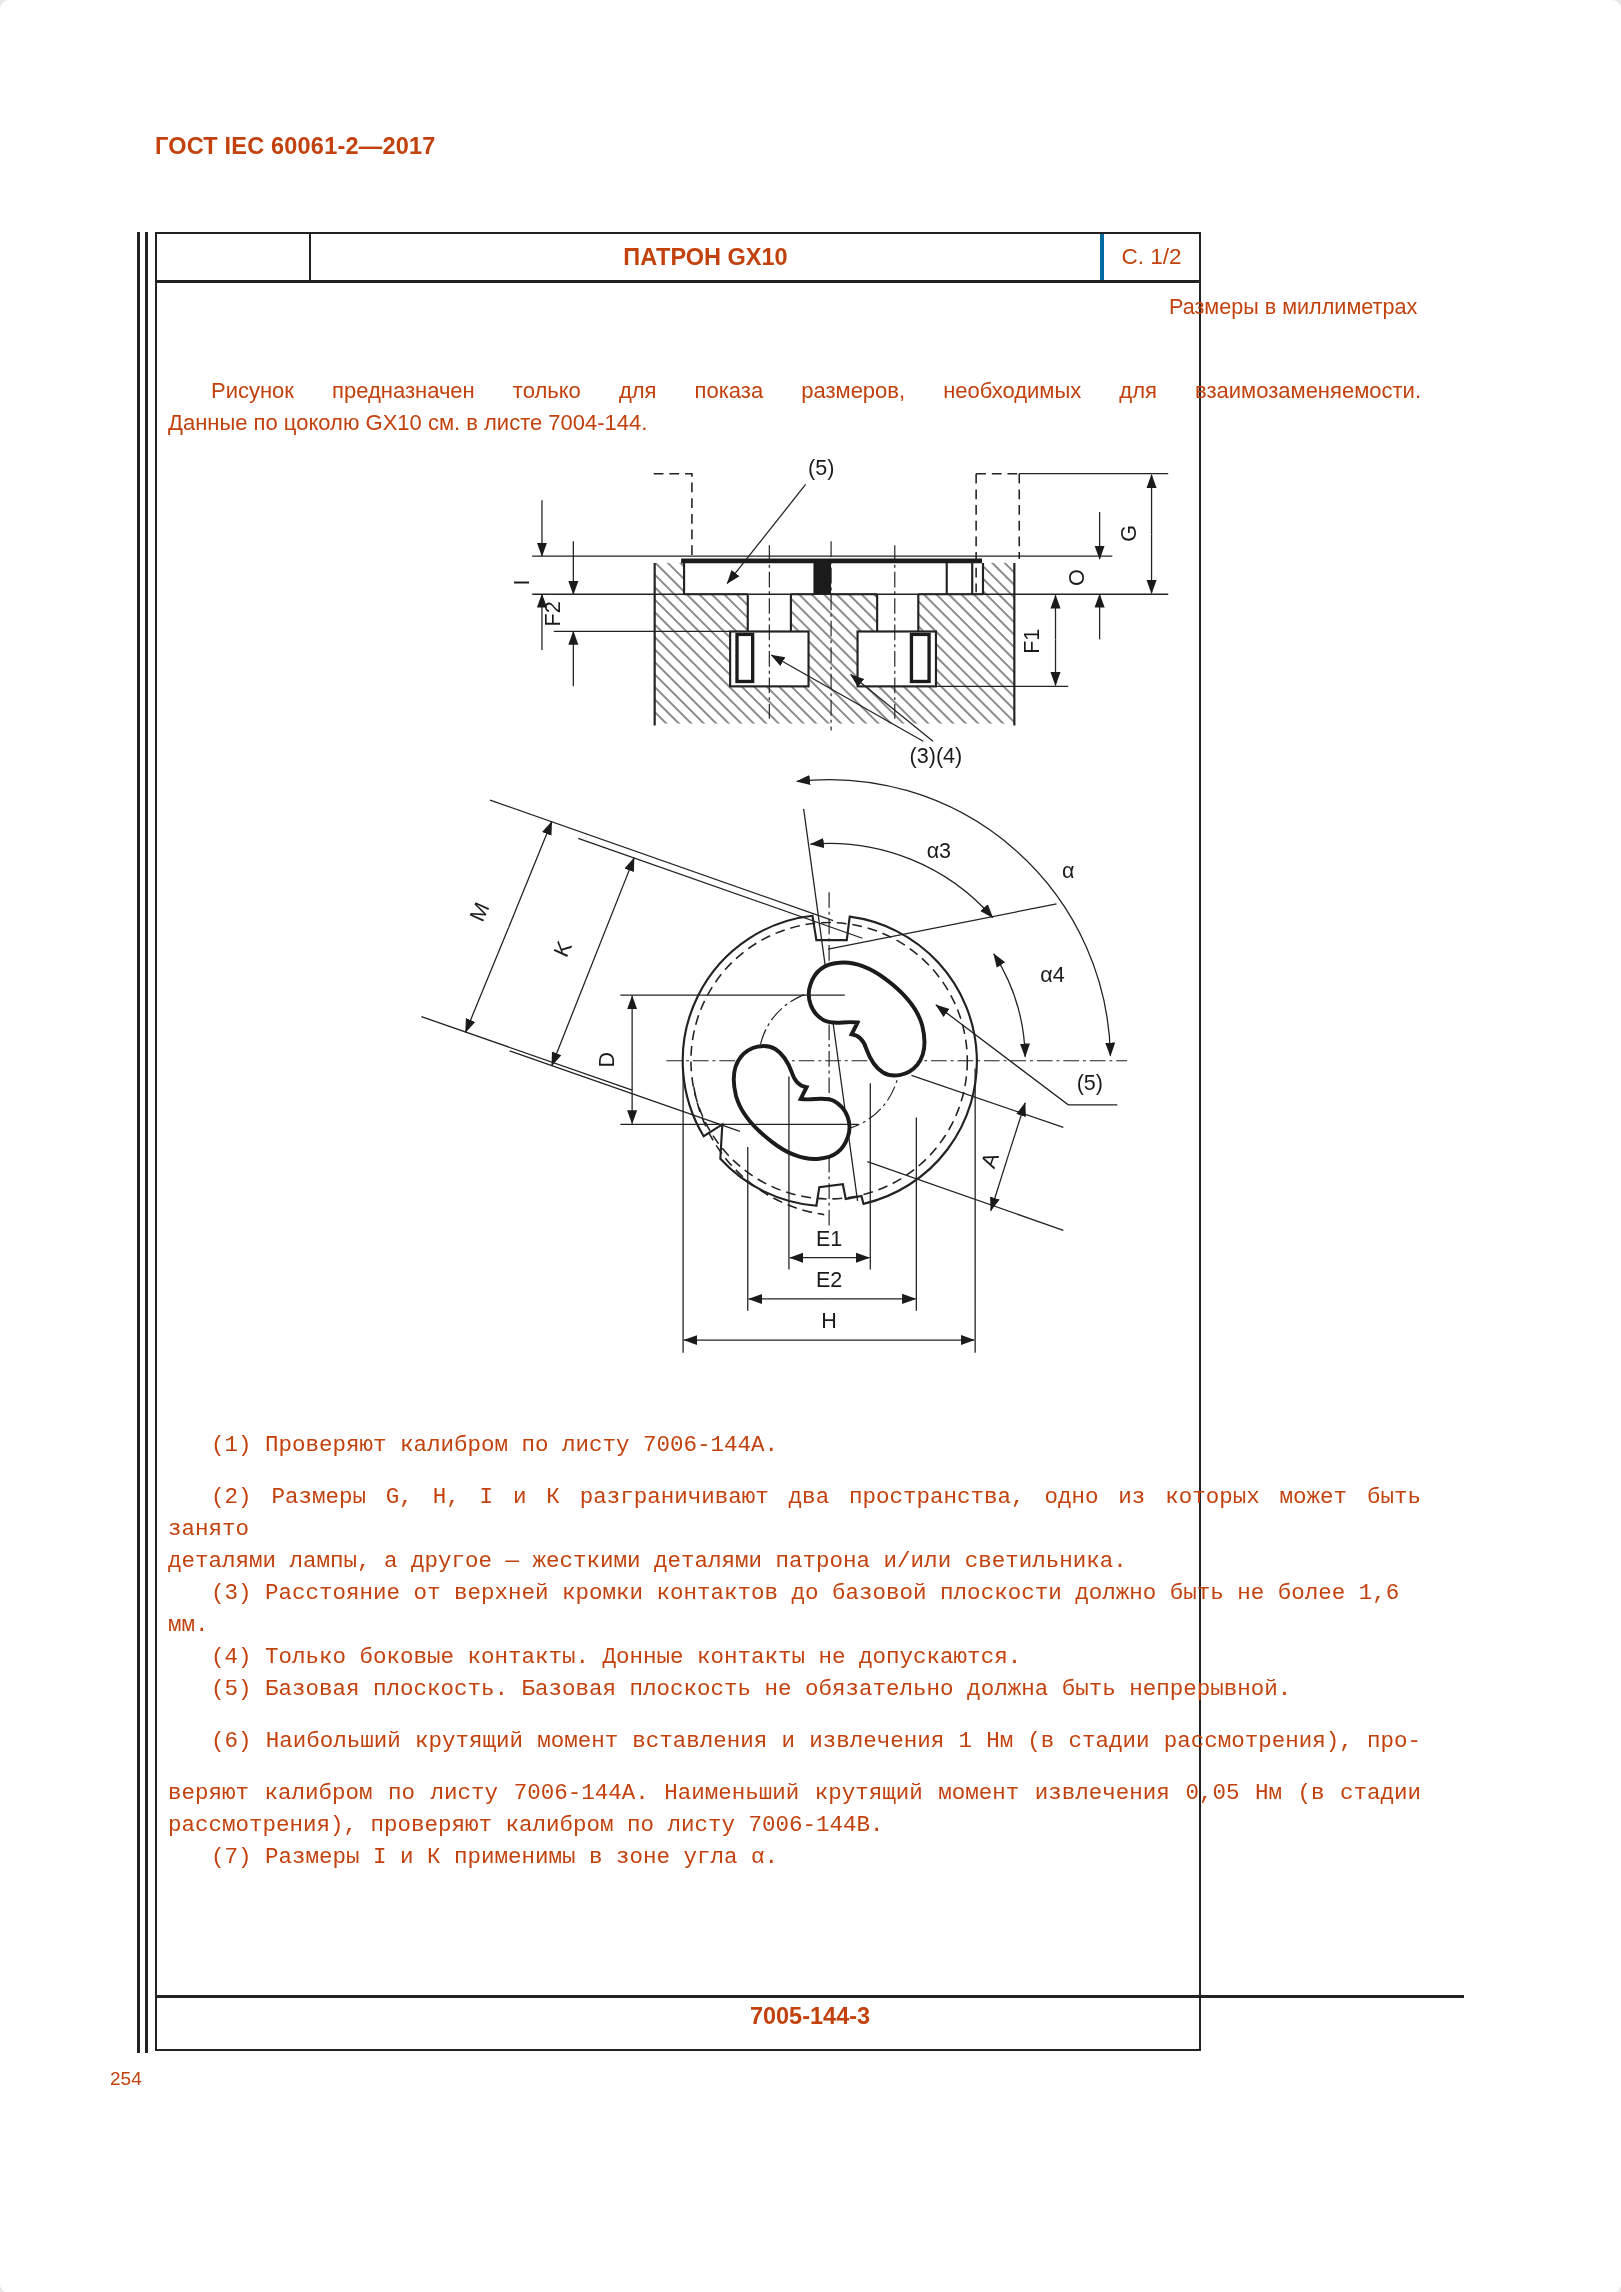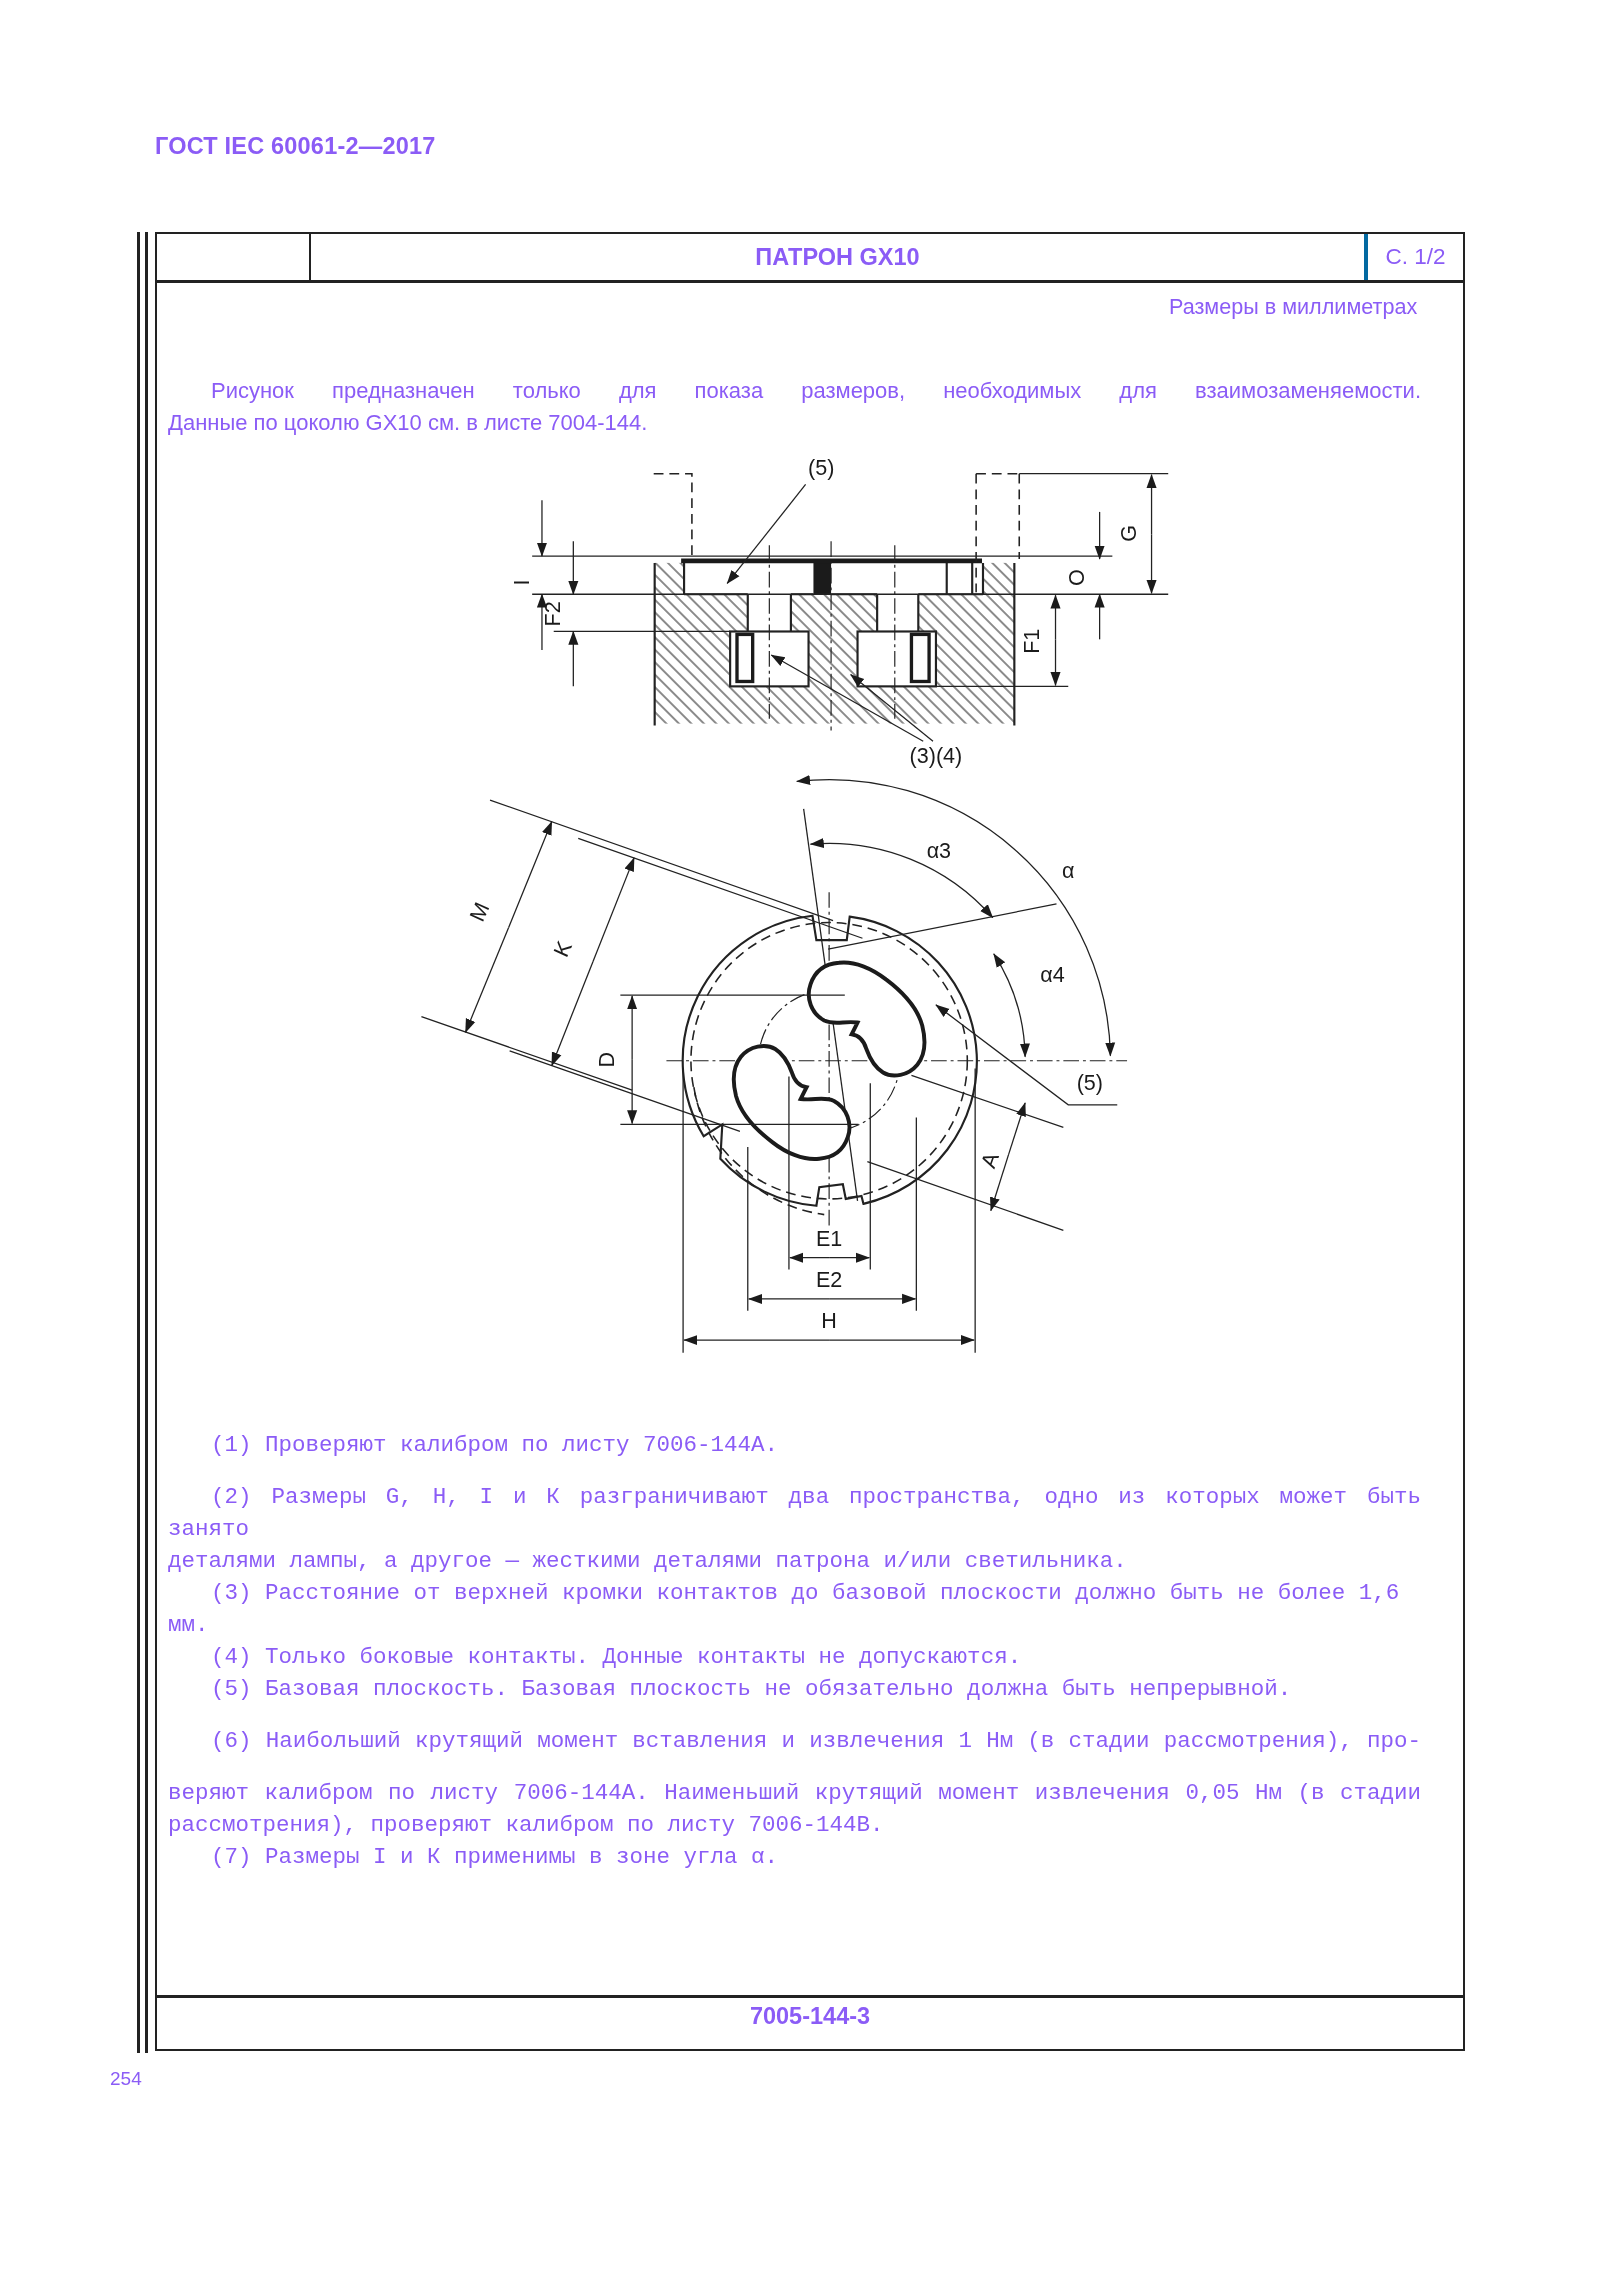--- a/index.html
+++ b/index.html
@@ -1,21 +1,21 @@
 <!DOCTYPE html>
 <html><head>
 <meta charset="utf-8">
 <style>
   html,body{margin:0;padding:0;background:#e8e8e8;}
   .page{position:relative;width:1621px;height:2293px;background:#fff;
-        font-family:"Liberation Sans","DejaVu Sans",sans-serif;color:#8b5cf6;overflow:hidden;}
+        font-family:"Liberation Sans","DejaVu Sans",sans-serif;color:#c2410c;overflow:hidden;border-radius:9px;}
   .abs{position:absolute;}
   .std-code{left:155px;top:133px;font-size:23.5px;font-weight:bold;letter-spacing:0.2px;}
   .dbl-rule{top:232px;height:1821px;width:2.5px;background:#222;}
-  .frame{left:155px;top:232px;width:1310px;height:1819px;border:2.5px solid #222;box-sizing:border-box;}
+  .frame{left:155px;top:232px;width:1046px;height:1819px;border:2.5px solid #222;box-sizing:border-box;}
   .hdr{position:absolute;left:0;top:0;width:100%;height:49px;border-bottom:3.4px solid #222;
        box-sizing:border-box;display:flex;align-items:center;}
   .hdr-c1{width:154px;height:100%;border-right:2px solid #222;box-sizing:border-box;}
   .hdr-c2{flex:1;text-align:center;font-weight:bold;font-size:23.5px;}
   .hdr-c3{width:99px;height:100%;border-left:4px solid #0369a1;box-sizing:border-box;
           display:flex;align-items:center;justify-content:center;font-size:22.5px;}
   .units{left:1169px;top:294px;font-size:21.6px;}
   .intro{left:168px;top:355px;width:1253px;font-size:22px;line-height:32px;}
   .notes{left:168px;top:1429px;width:1253px;font-size:22.5px;line-height:32px;font-family:Liberation Mono, monospace;}
   .ind{text-indent:43px;}

